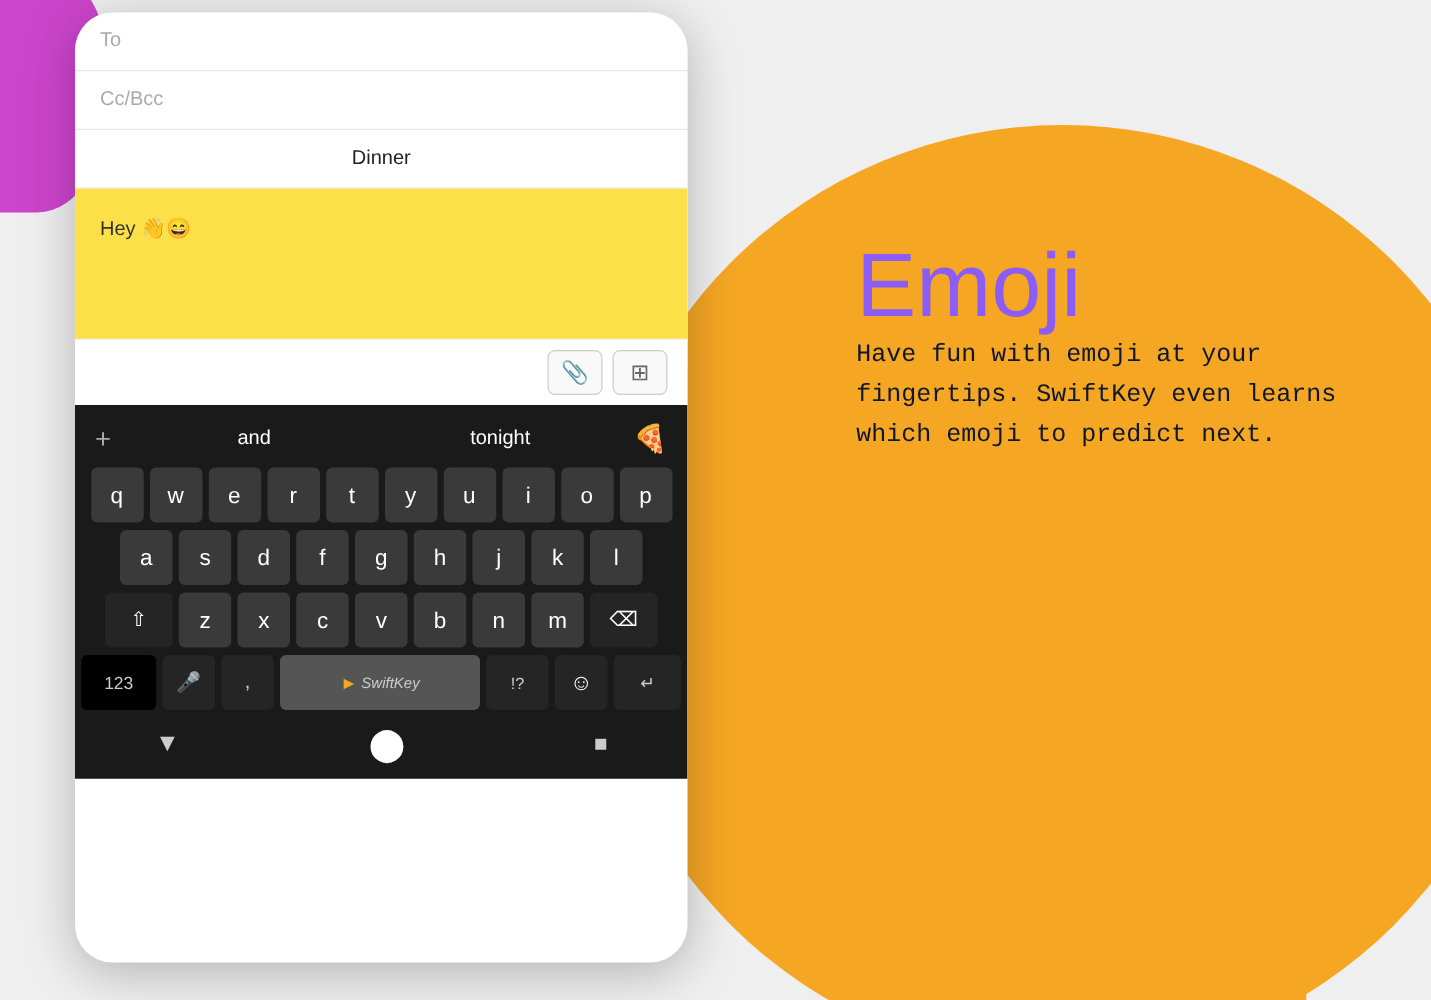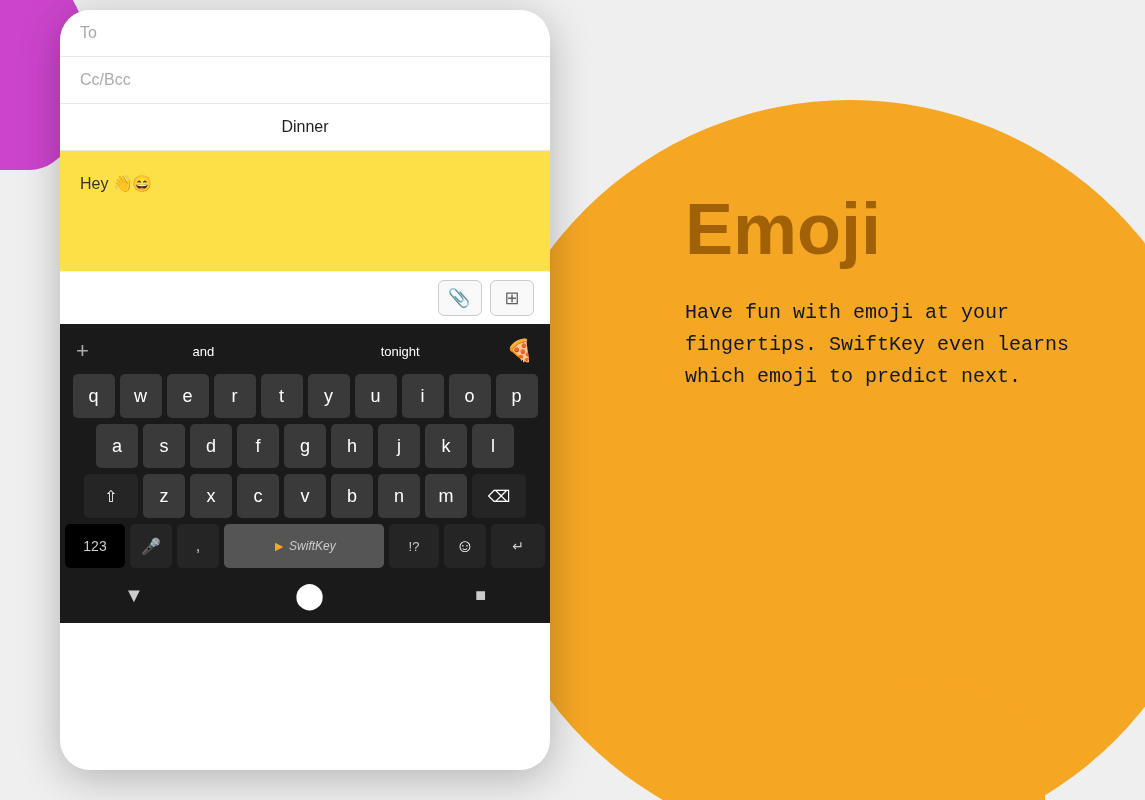--- a/index.html
+++ b/index.html
@@ -158,21 +158,21 @@
       font-size: 22px;
       font-weight: 300;
       padding-right: 16px;
       cursor: pointer;
     }
 
     .pred-word {
       flex: 1;
       text-align: center;
       color: #fff;
-      font-size: 13px;
+      font-size: 16px;
       cursor: pointer;
       padding: 4px 0;
     }
 
     .pred-emoji {
       font-size: 22px;
       cursor: pointer;
       padding-left: 8px;
     }
 
@@ -264,24 +264,23 @@
       top: 150px;
       right: 0;
       width: 520px;
       padding: 40px 60px 40px 60px;
       color: #fff;
       z-index: 10;
     }
 
     .main-title {
       font-size: 72px;
-      font-weight: 700;
+      font-weight: 400;
       line-height: 1.1;
-      margin-bottom: 28px;
-      color: #a16207;
+      color: #8b5cf6;
     }
 
     .sub-text {
       font-size: 20px;
       line-height: 1.6;
       color: #0f172a;
       font-weight: 400;
       font-family: Liberation Mono, monospace;
     }
   </style>

